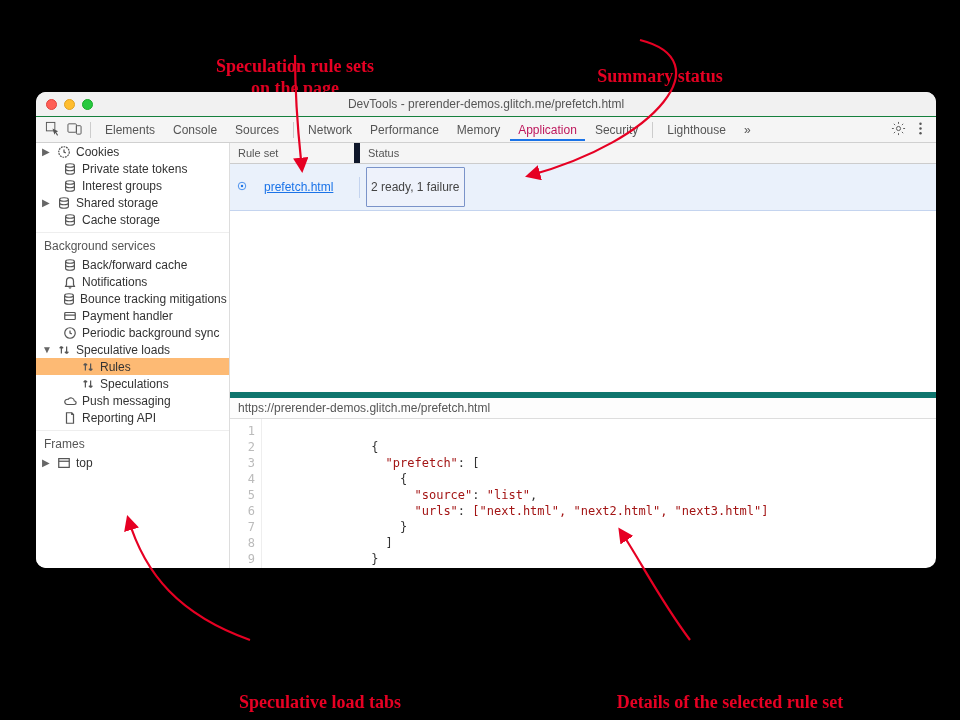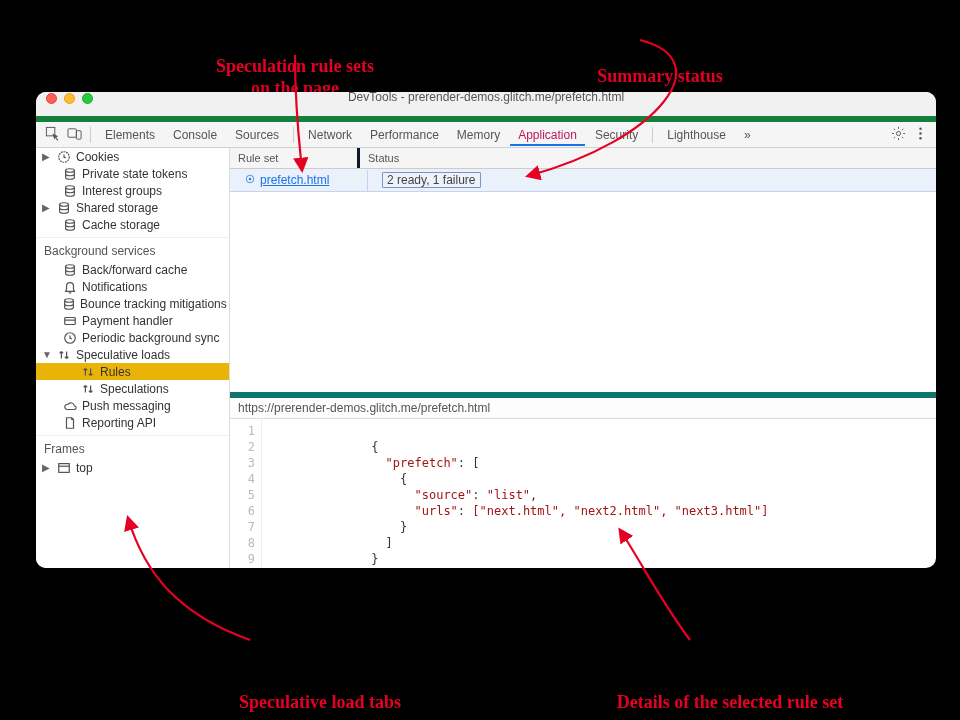--- a/index.html
+++ b/index.html
@@ -27,22 +27,22 @@
     left: 36px; top: 92px;
     width: 900px; height: 476px;
     background: #fff;
     border-radius: 10px;
     box-shadow: 0 6px 22px rgba(0,0,0,.25);
     overflow: hidden;
     display: flex; flex-direction: column;
   }
   .titlebar {
     height: 24px; background: #f1f1f1;
-    border-bottom: 6px solid #15803d;
-    display: flex; align-items: flex-end;
+    border-bottom: 1px solid #15803d;
+    display: flex; align-items: center;
     padding: 12px 10px;
     position: relative;
   }
   .traffic { display: flex; gap: 7px; }
   .dot { width: 11px; height: 11px; border-radius: 50%; }
   .dot.red{background:#ff5f56;border:1px solid #e0443e;}
   .dot.yel{background:#ffbd2e;border:1px solid #dea123;}
   .dot.grn{background:#27c93f;border:1px solid #1aab29;}
   .titlebar .title {
     position:absolute; left:0; right:0; text-align:center;
@@ -73,43 +73,43 @@
   }
   .sidebar .row {
     display:flex; align-items:center; gap:4px;
     padding: 1.5px 4px 1.5px 6px;
     white-space:nowrap;
   }
   .sidebar .row .arw { width:10px; display:inline-block; color:#666; font-size:10px;}
   .sidebar .row .ico { width:16px; display:inline-flex; align-items:center; justify-content:center;}
   .sidebar .row.sub { padding-left: 26px; }
   .sidebar .row.sub2 { padding-left: 44px; }
-  .sidebar .row.selected { background:#eab308; }
+  .sidebar .row.selected { background:#fdba74; }
   .sidebar .heading { padding:6px 8px 3px 8px; color:#555; border-top:1px solid #eee; margin-top:4px;}
   .sidebar svg { width:14px; height:14px; stroke:#555; fill:none; stroke-width:1.4; }
 
   .mainpane { flex:1; display:flex; flex-direction:column; min-width:0;}
   .tablehead {
     display:flex; background:#f5f5f5; border-bottom:1px solid #ccc;
     font-size:11px; color:#555;
   }
   .tablehead .col { padding:4px 8px; }
-  .col.ruleset { width:130px; border-right:3px solid #0f172a; }
+  .col.ruleset { width:130px; border-right:6px solid #0f172a; }
   .col.status { flex:1; }
   .tablebody { flex:0 0 auto; }
   .tablerow {
     display:flex; align-items:center;
     background:#eaf1fb; border-bottom:1px solid #c4d4ef;
     font-size:12px;
   }
-  .tablerow .cell { padding:3px 6px; display:flex; align-items:center; gap:4px;margin-left:8px;}
+  .tablerow .cell { padding:3px 6px; display:flex; align-items:center; gap:16px;}
   .cell.ruleset { width:130px; border-right:1px solid #c4d4ef; color:#1a73e8;}
   .cell.ruleset svg { width:12px; height:12px; stroke:#1a73e8; }
   .cell.status { flex:1; }
-  .statusbox { border:1px solid #7a93c9; padding:0 4px; background:#eef2fb; font-size:12px; color:#444; border-radius:1px;}
+  .statusbox { border:1px solid #7a93c9; padding:12px 4px; background:#eef2fb; font-size:12px; color:#444; border-radius:1px;}
   .filler { flex:1; background:#fff; }
 
   .pathbar { border-top:6px solid #0f766e; padding:3px 8px; color:#555; font-size:12px; background:#fdfdfd;}
   .codepane {
     border-top:1px solid #ddd;
     display:flex; font-family: Menlo, Consolas, monospace;
     font-size:12px; line-height:16px;
     height: 150px;
   }
   .gutter { width:32px; text-align:right; color:#bbb; padding:4px 6px 4px 0; background:#fff; border-right:1px solid #eee;}

